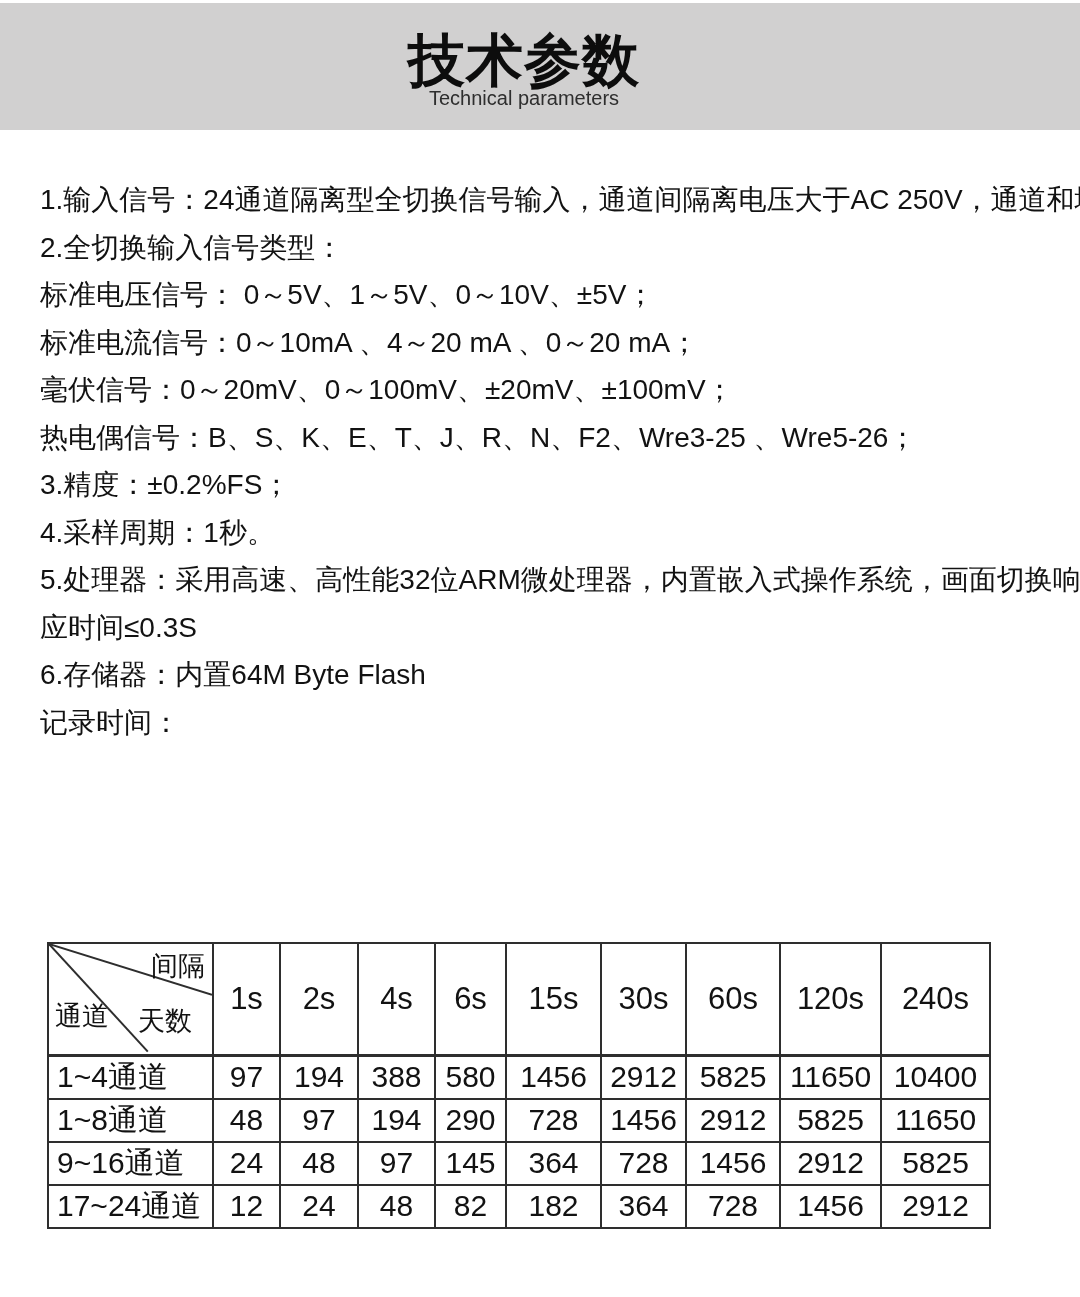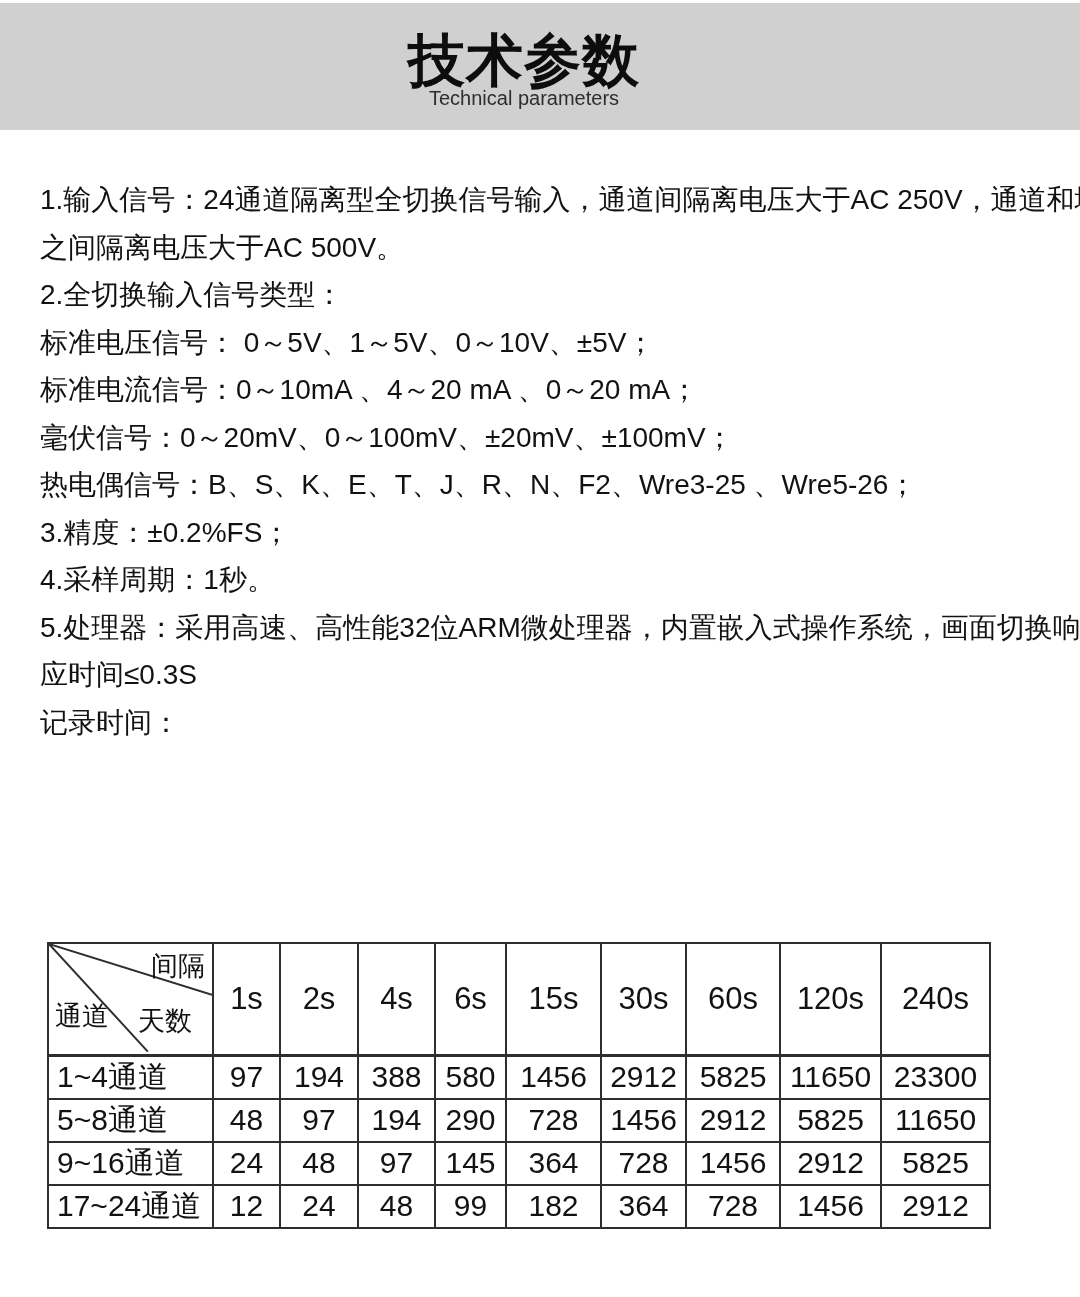--- a/index.html
+++ b/index.html
@@ -100,30 +100,30 @@
 
 <div class="page">
 
   <header class="banner">
     <h1>技术参数</h1>
     <div class="subtitle">Technical parameters</div>
   </header>
 
   <section class="specs">
     <p>1.输入信号：24通道隔离型全切换信号输入，通道间隔离电压大于AC 250V，通道和地</p>
-    <p>之间隔离电压大于AC 500V。</p>
     <p>2.全切换输入信号类型：</p>
     <p>标准电压信号： 0～5V、1～5V、0～10V、±5V；</p>
     <p>标准电流信号：0～10mA 、4～20 mA 、0～20 mA；</p>
     <p>毫伏信号：0～20mV、0～100mV、±20mV、±100mV；</p>
     <p>热电偶信号：B、S、K、E、T、J、R、N、F2、Wre3-25 、Wre5-26；</p>
     <p>3.精度：±0.2%FS；</p>
     <p>4.采样周期：1秒。</p>
     <p>5.处理器：采用高速、高性能32位ARM微处理器，内置嵌入式操作系统，画面切换响</p>
     <p>应时间≤0.3S</p>
+    <p>6.存储器：内置64M Byte Flash</p>
     <p>记录时间：</p>
   </section>
 
   <table class="rec">
     <colgroup>
       <col style="width:165px">
         <col style="width:67px">
         <col style="width:78px">
         <col style="width:77px">
         <col style="width:71px">
@@ -158,25 +158,25 @@
       <tr class="data">
         <td class="rowlabel">1~4通道</td>
         <td>97</td>
         <td>194</td>
         <td>388</td>
         <td>580</td>
         <td>1456</td>
         <td>2912</td>
         <td>5825</td>
         <td>11650</td>
-        <td>23300</td>
-      </tr>
-
-      <tr class="data">
-        <td class="rowlabel">5~8通道</td>
+        <td>10400</td>
+      </tr>
+
+      <tr class="data">
+        <td class="rowlabel">1~8通道</td>
         <td>48</td>
         <td>97</td>
         <td>194</td>
         <td>290</td>
         <td>728</td>
         <td>1456</td>
         <td>2912</td>
         <td>5825</td>
         <td>11650</td>
       </tr>
@@ -192,21 +192,21 @@
         <td>1456</td>
         <td>2912</td>
         <td>5825</td>
       </tr>
 
       <tr class="data">
         <td class="rowlabel">17~24通道</td>
         <td>12</td>
         <td>24</td>
         <td>48</td>
-        <td>99</td>
+        <td>82</td>
         <td>182</td>
         <td>364</td>
         <td>728</td>
         <td>1456</td>
         <td>2912</td>
       </tr>
     </tbody>
   </table>
 
 </div>

